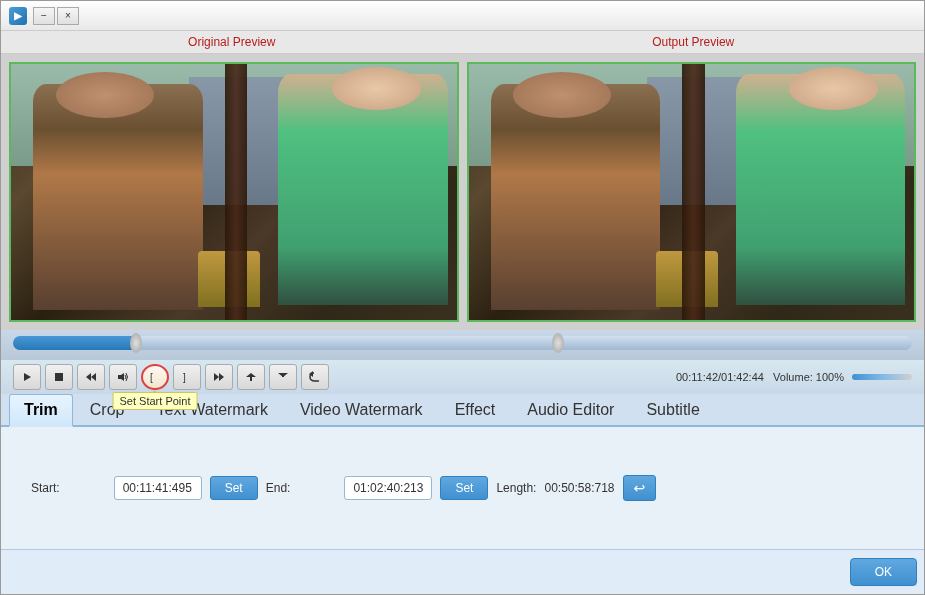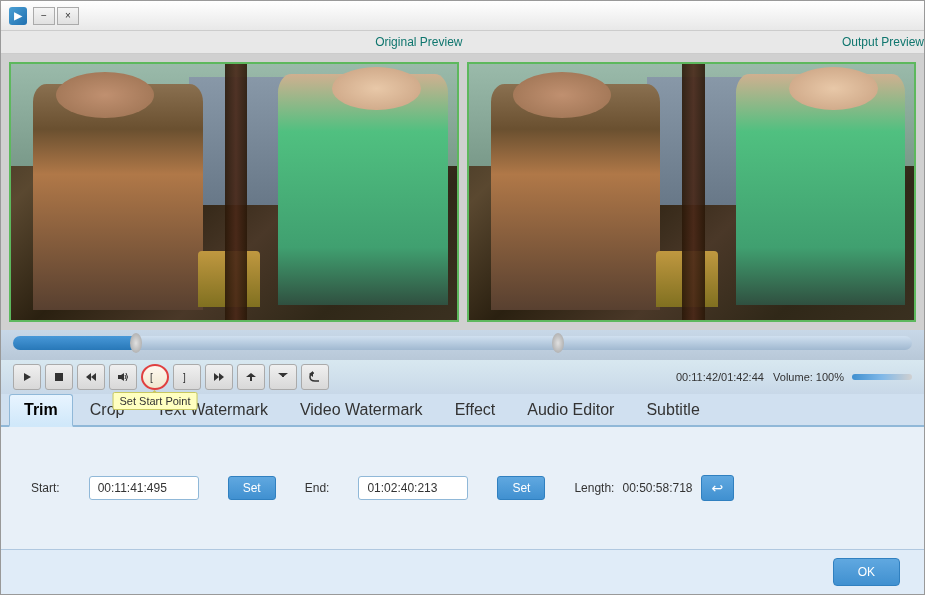--- a/index.html
+++ b/index.html
@@ -64,24 +64,24 @@
     }
 
     .preview-labels {
       display: flex;
       background: #e8e8e8;
       border-bottom: 1px solid #ccc;
       flex-shrink: 0;
     }
     .preview-label {
       flex: 1;
-      text-align: right;
+      text-align: center;
       padding: 4px 0;
       font-size: 12px;
-      color: #0f766e;
+      color: #b91c1c;
     }
 
     .previews {
       display: flex;
       gap: 0;
       background: #d0d0d0;
       padding: 8px;
       gap: 8px;
       flex-shrink: 0;
     }
@@ -262,34 +262,35 @@
       flex: 1;
       background: #e8f0f8;
       padding: 20px 30px;
       display: flex;
       flex-direction: column;
       justify-content: center;
     }
     .trim-controls {
       display: flex;
       align-items: center;
-      gap: 29px;
+      gap: 8px;
     }
     .trim-label {
       font-size: 12px;
       color: #333;
     }
     .trim-input {
       background: white;
       border: 1px solid #90b8d8;
       border-radius: 3px;
       padding: 4px 8px;
       font-size: 12px;
       color: #333;
-      width: 110px;
+      width: 88px;
+      margin-left: 46px;
     }
     .set-btn {
       background: linear-gradient(to bottom, #60a8e0, #4090d0);
       border: 1px solid #3080c0;
       border-radius: 3px;
       color: white;
       padding: 4px 14px;
       cursor: pointer;
       font-size: 12px;
     }
@@ -305,21 +306,21 @@
       border-radius: 3px;
       color: white;
       padding: 4px 10px;
       cursor: pointer;
       font-size: 14px;
     }
 
     .footer {
       display: flex;
       justify-content: flex-end;
-      padding: 8px 24px;
+      padding: 8px 7px;
       background: #e0ecf8;
       border-top: 1px solid #b0c8e0;
       gap: 24px;
       flex-shrink: 0;
     }
     .footer-btn {
       padding: 6px 24px;
       border-radius: 4px;
       cursor: pointer;
       font-size: 12px;

